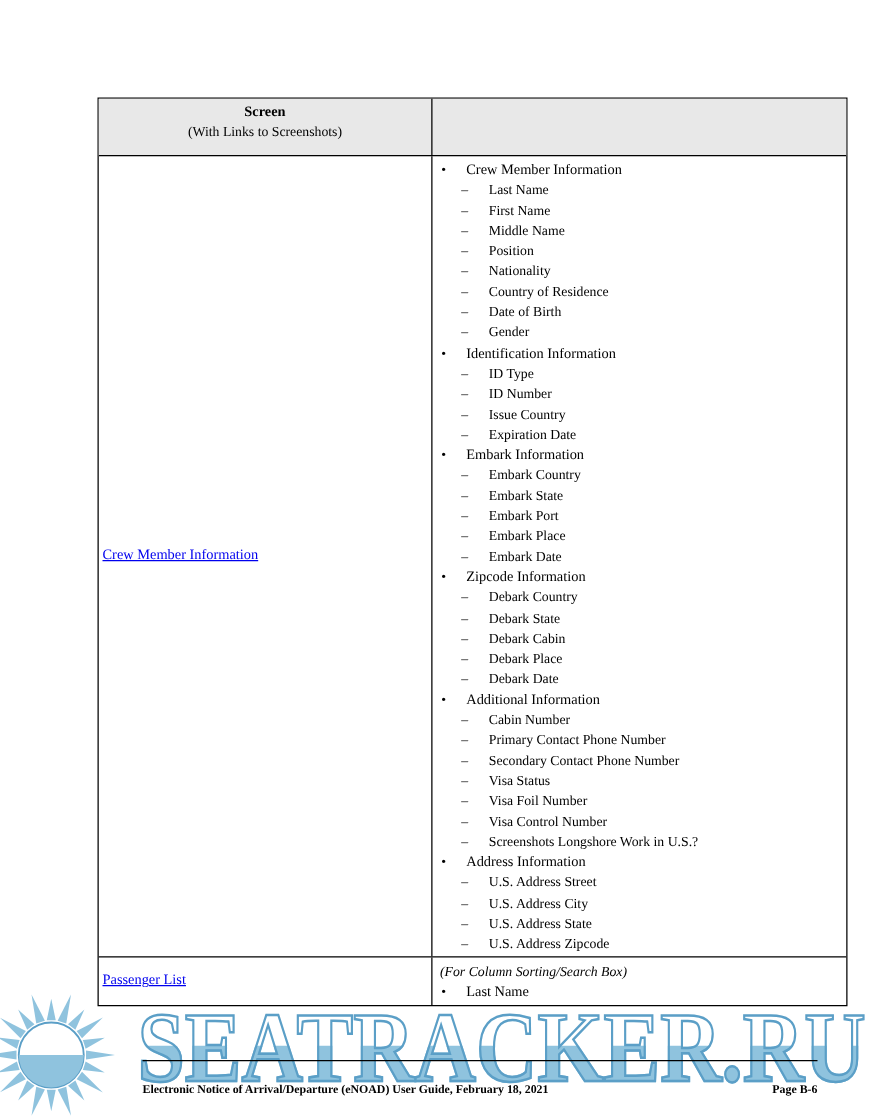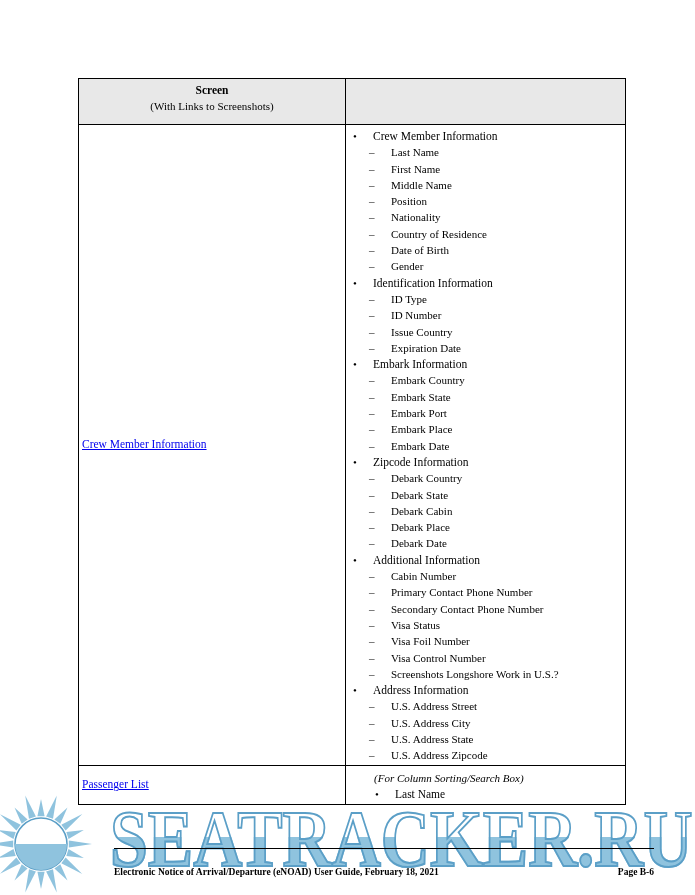--- a/index.html
+++ b/index.html
@@ -15,37 +15,37 @@
     position:relative;
     width:695px;height:895px;
     background:#ffffff;
     overflow:hidden;
     font-family:"Liberation Serif", serif;
     color:#000;
   }
 
   
   .doc-table{
-    position:absolute;left:78px;top:78px;width:548px;
+    position:absolute;left:78px;top:78px;width:600px;
     border:1px solid var(--border);
     background:#fff;
     z-index:2;
   }
   .trow{display:flex;width:100%;}
   .thead{background:var(--header-bg);height:46px;border-bottom:1px solid var(--border);}
   .cell{font-size:11px;line-height:15.5px;}
   .cell-left{width:267px;border-right:1px solid var(--border);flex:0 0 267px;}
   .cell-right{flex:1 1 auto;}
   .thead .cell{text-align:center;padding-top:4px;}
   .hdr-title{font-weight:bold;font-size:11.5px;}
   .hdr-sub{font-size:11px;}
   .body-rows .trow{border-top:none;}
   .body-rows .trow + .trow{border-top:1px solid var(--border);}
   .row-tall{height:640px;}
-  .row-short{min-height:31px;gap:22px;}
+  .row-short{min-height:31px;}
   .screen-cell{display:flex;align-items:center;padding-left:3px;}
   .screen-link{color:var(--link);text-decoration:underline;font-size:11.5px;}
   .elements-cell{padding-top:3px;padding-bottom:2px;}
   .line{display:flex;line-height:16.3px;}
   .title-line{padding-left:7px;font-size:11.5px;}
   .title-line .marker{width:20px;font-size:11px;}
   .sub-line{padding-left:23px;font-size:11px;}
   .sub-line .marker{width:22px;}
   .note{font-style:italic;font-size:11px;line-height:15px;padding-left:6px;padding-top:2px;}
 

